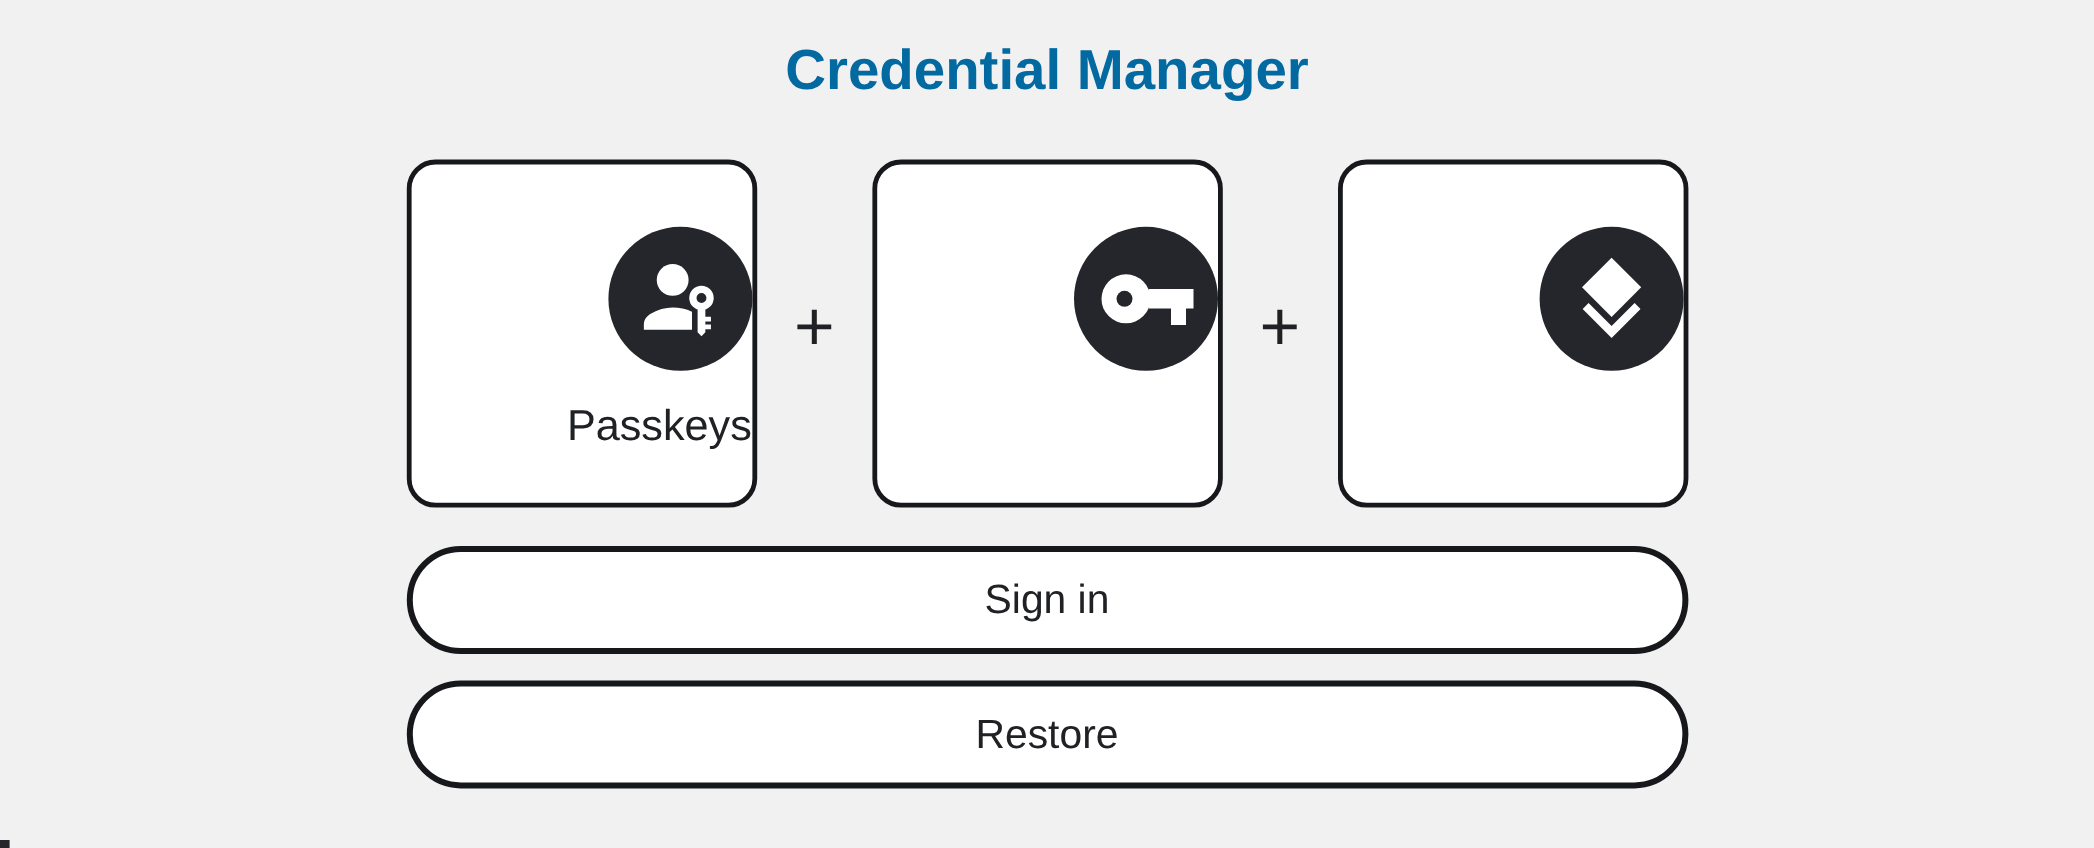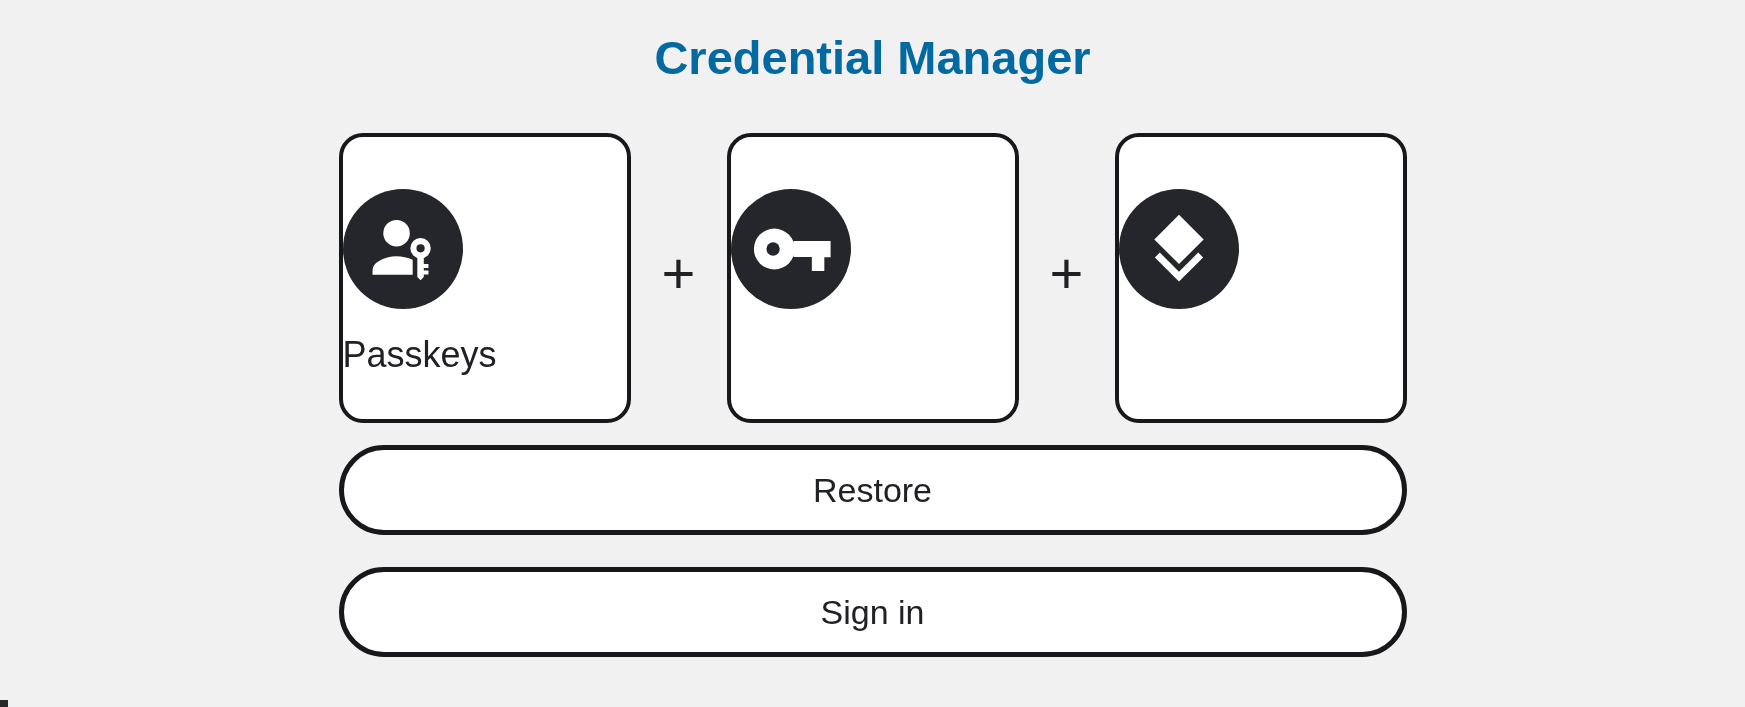--- a/index.html
+++ b/index.html
@@ -13,21 +13,21 @@
     margin:0;text-align:center;
     font-size:47px;font-weight:700;line-height:1.2;color:#0369a1;
   }
   .cards-row{
     margin-top:47px;height:290px;
     display:flex;justify-content:space-between;align-items:center;
   }
   .card{
     box-sizing:border-box;width:292px;height:290px;
     background:#ffffff;border:4px solid #17181b;border-radius:24px;
-    display:flex;flex-direction:column;align-items:flex-start;
+    display:flex;flex-direction:column;align-items:flex-end;
     padding-top:52px;
   }
   .icon-circle{
     width:120px;height:120px;border-radius:50%;background:#24262b;
     display:flex;align-items:center;justify-content:center;flex:0 0 auto;
   }
   .card-label{
     margin-top:24px;font-size:36px;color:#202124;line-height:1.2;
   }
   .plus{
@@ -87,19 +87,19 @@
       <div class="icon-circle">
         <svg width="66" height="74" viewBox="0 0 24 27" aria-hidden="true">
           <path d="M12 1 21 10 12 19 3 10z" fill="#ffffff"></path>
           <path d="M12 25.4 3.2 16.6 5 14.8 12 21.8 19 14.8 20.8 16.6z" fill="#ffffff"></path>
         </svg>
       </div>
     </div>
 
   </div>
 
+  <button class="btn btn-signin">Sign in</button>
+
   <button class="btn btn-restore">Restore</button>
-
-  <button class="btn btn-signin">Sign in</button>
 
 </div>
 
 <div class="corner-artifact"></div>
 
 </body></html>

